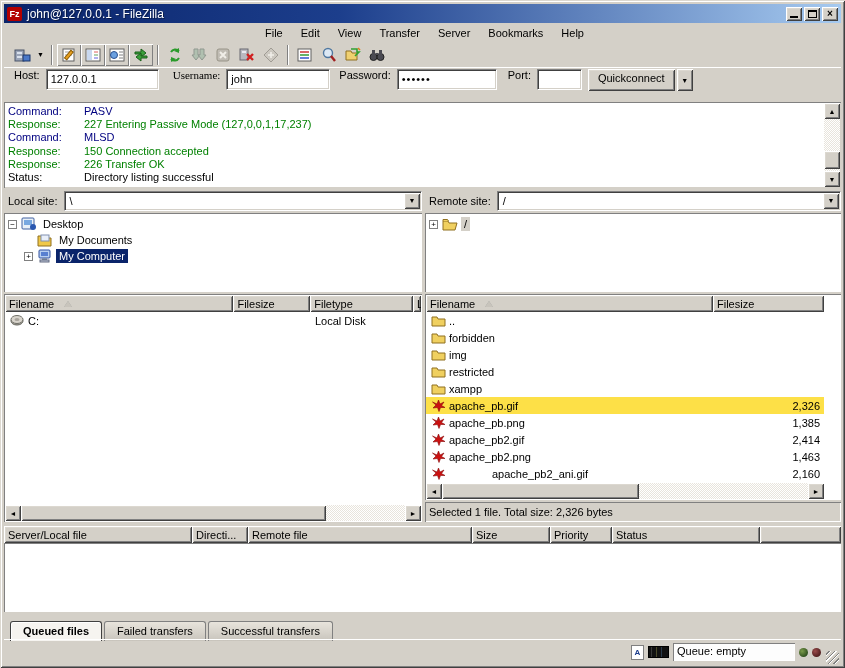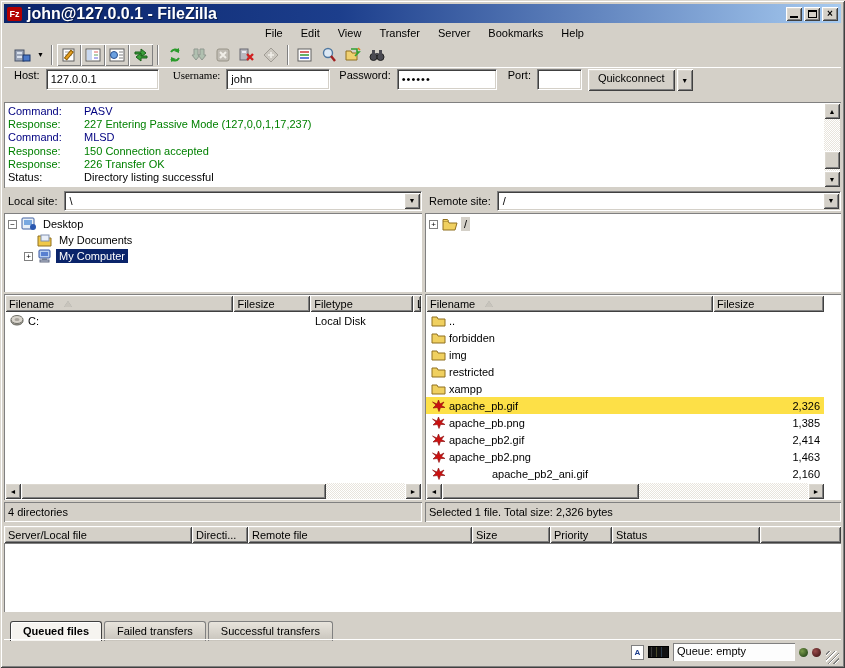--- a/index.html
+++ b/index.html
@@ -18,21 +18,21 @@
     background-image: linear-gradient(45deg,#fff 25%,transparent 25%,transparent 75%,#fff 75%),
                       linear-gradient(45deg,#fff 25%,transparent 25%,transparent 75%,#fff 75%);
     background-size:2px 2px; background-position:0 0,1px 1px; }
 
   
   .titlebar { position:absolute; left:4px; top:4px; right:4px; height:19px;
     background:linear-gradient(90deg,#0a246a 0%,#1c3e8c 40%,#a6caf0 100%);
     display:flex; align-items:center; padding:0 3px; }
   .fz-logo { width:15px; height:14px; background:#b40000; color:#fff; font-weight:bold;
     font-size:9px; display:flex; align-items:center; justify-content:center; border-radius:2px; }
-  .title-text { color:#fff; font-weight:bold; font-size:16px; margin-left:5px; flex:1;
+  .title-text { color:#fff; font-weight:normal; font-size:12px; margin-left:5px; flex:1;
     text-shadow:1px 1px 0 rgba(0,0,0,.4); white-space:nowrap; }
   .win-btn { width:16px; height:14px; margin-left:2px; display:flex; align-items:center;
     justify-content:center; }
   .g-min { width:8px; height:2px; background:#000; margin-top:7px; }
   .g-max { width:9px; height:8px; border:1px solid #000; border-top-width:2px; }
   .g-close { font-size:10px; font-weight:bold; line-height:1; }
 
   
   .menubar { position:absolute; left:4px; top:23px; right:4px; height:19px;
     display:flex; align-items:center; padding-left:4px;justify-content:center; }
@@ -415,21 +415,20 @@
         </div>
       </div>
       <div class="hscroll">
         <div class="sb-btn">◄</div>
         <div class="htrack dither">
           <div class="hthumb" style="left:0; width:305px;"></div>
         </div>
         <div class="sb-btn">►</div>
       </div>
     </div>
-    <div class="statusline">4 directories</div>
   </div>
 
   <div class="splitter"></div>
 
   <div class="pane pane-remote">
     <div class="sitebar">
       <span class="site-label">Remote site:</span>
       <div class="combo">
         <span>/</span>
         <div class="combo-btn sb-btn">▼</div>

